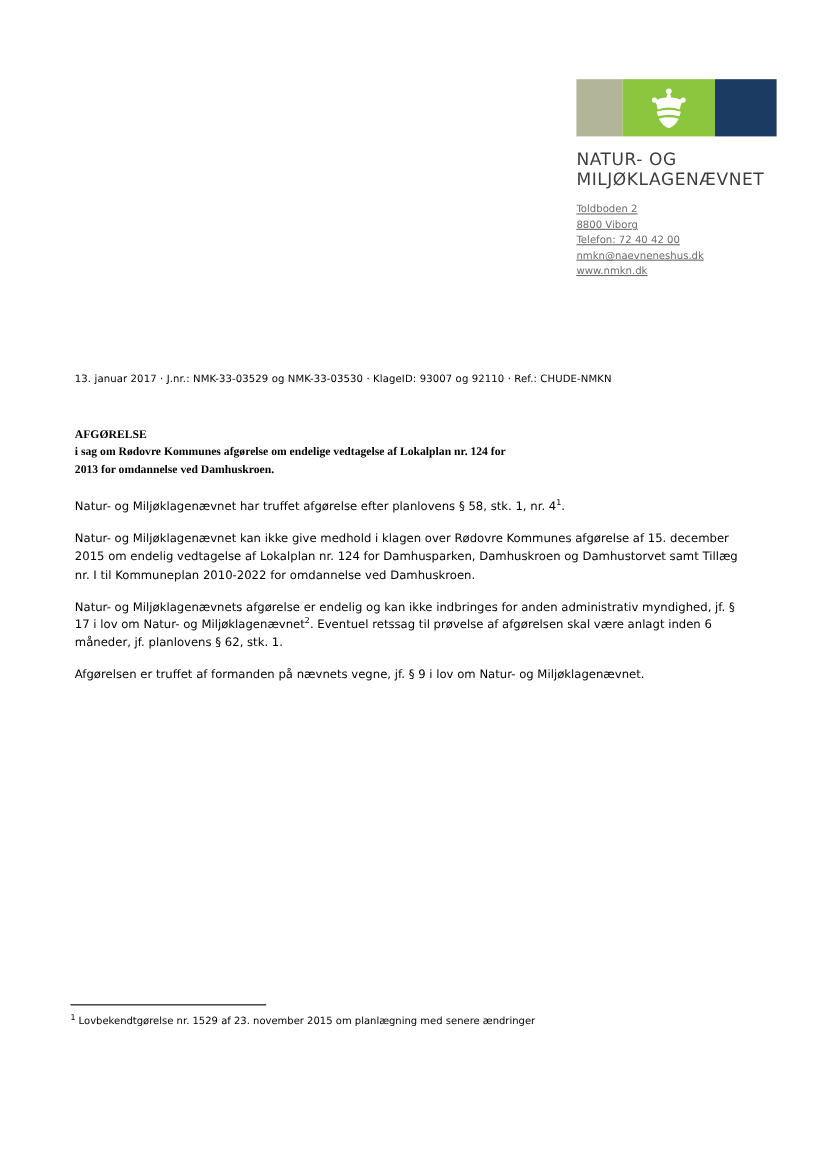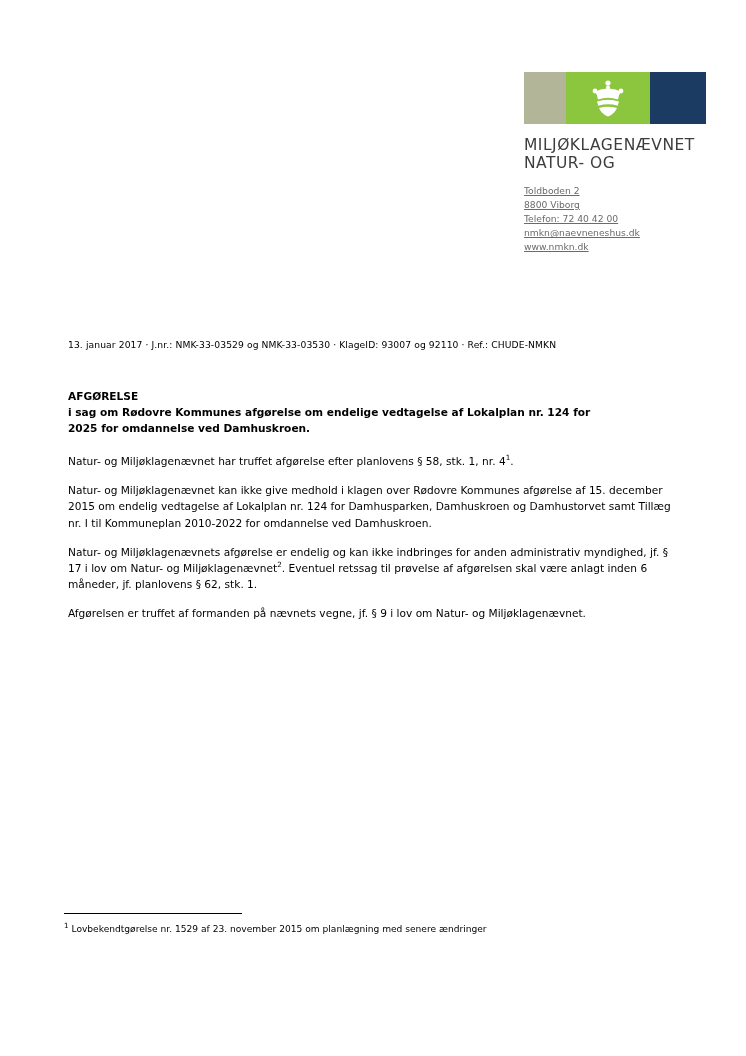--- a/index.html
+++ b/index.html
@@ -93,20 +93,21 @@
     left: 68px;
     width: 612px;
     font-size: 10.6px;
     line-height: 1.52;
   }
   .content p { margin: 0 0 13px 0; }
   .content p.last { margin-bottom: 15px; }
   .heading-block {
     font-weight: bold;
     margin-bottom: 17px;
+    font-family: Liberation Serif, serif;
   }
   .heading-block div { line-height: 1.52; }
   sup {
     font-size: 7.2px;
     vertical-align: super;
     line-height: 0;
   }
 
   
   .footnotes {
@@ -143,40 +144,40 @@
             <circle cx="37" cy="13" r="2.4"></circle>
             <path d="M13 23.5 q11 -3.5 22 0 l-1.3 4.2 q-9.4 -2.8 -19.4 0z"></path>
             <path d="M15 30 q9 -2.6 18 0 q-3 6.5 -9 8.5 q-6 -2 -9 -8.5z"></path>
           </g>
         </svg>
       </div>
       <div class="logo-seg navy"></div>
     </div>
 
     <div class="logo-text">
+      <div>NATUR- OG</div>
       <div>MILJØKLAGENÆVNET</div>
-      <div>NATUR- OG</div>
     </div>
 
     <div class="contact">
       <div>Toldboden 2</div>
       <div>8800 Viborg</div>
       <div>Telefon: 72 40 42 00</div>
       <div>nmkn@naevneneshus.dk</div>
       <div>www.nmkn.dk</div>
     </div>
   </div>
 
   <div class="meta">13. januar 2017 · J.nr.: NMK-33-03529 og NMK-33-03530 · KlageID: 93007 og 92110 · Ref.: CHUDE-NMKN</div>
 
   <div class="content">
     <div class="heading-block">
       <div>AFGØRELSE</div>
       <div>i sag om Rødovre Kommunes afgørelse om endelige vedtagelse af Lokalplan nr. 124 for</div>
-      <div>2025 for omdannelse ved Damhuskroen.</div>
+      <div>2013 for omdannelse ved Damhuskroen.</div>
     </div>
 
     <p><span>Natur- og Miljøklagenævnet har truffet afgørelse efter planlovens § 58, stk. 1, nr. 4</span><sup>1</sup><span>.</span></p>
 
     <p><span>Natur- og Miljøklagenævnet kan ikke give medhold i klagen over Rødovre Kommunes afgørelse af 15. december 2015 om endelig vedtagelse af Lokalplan nr. 124 for Damhusparken, Damhuskroen og Damhustorvet samt Tillæg nr. I til Kommuneplan 2010-2022 for omdannelse ved Damhuskroen.</span></p>
 
     <p><span>Natur- og Miljøklagenævnets afgørelse er endelig og kan ikke indbringes for anden administrativ myndighed, jf. § 17 i lov om Natur- og Miljøklagenævnet</span><sup>2</sup><span>. Eventuel retssag til prøvelse af afgørelsen skal være anlagt inden 6 måneder, jf. planlovens § 62, stk. 1.</span></p>
 
     <p class="last"><span>Afgørelsen er truffet af formanden på nævnets vegne, jf. § 9 i lov om Natur- og Miljøklagenævnet.</span></p>
   </div>

